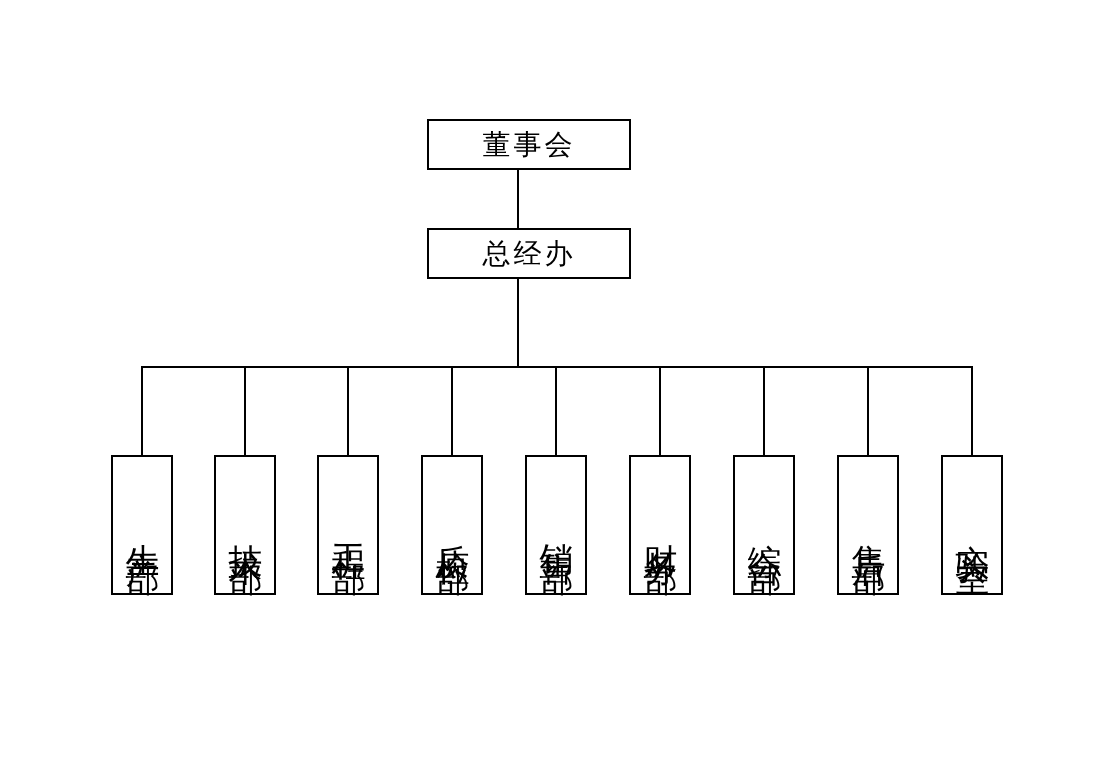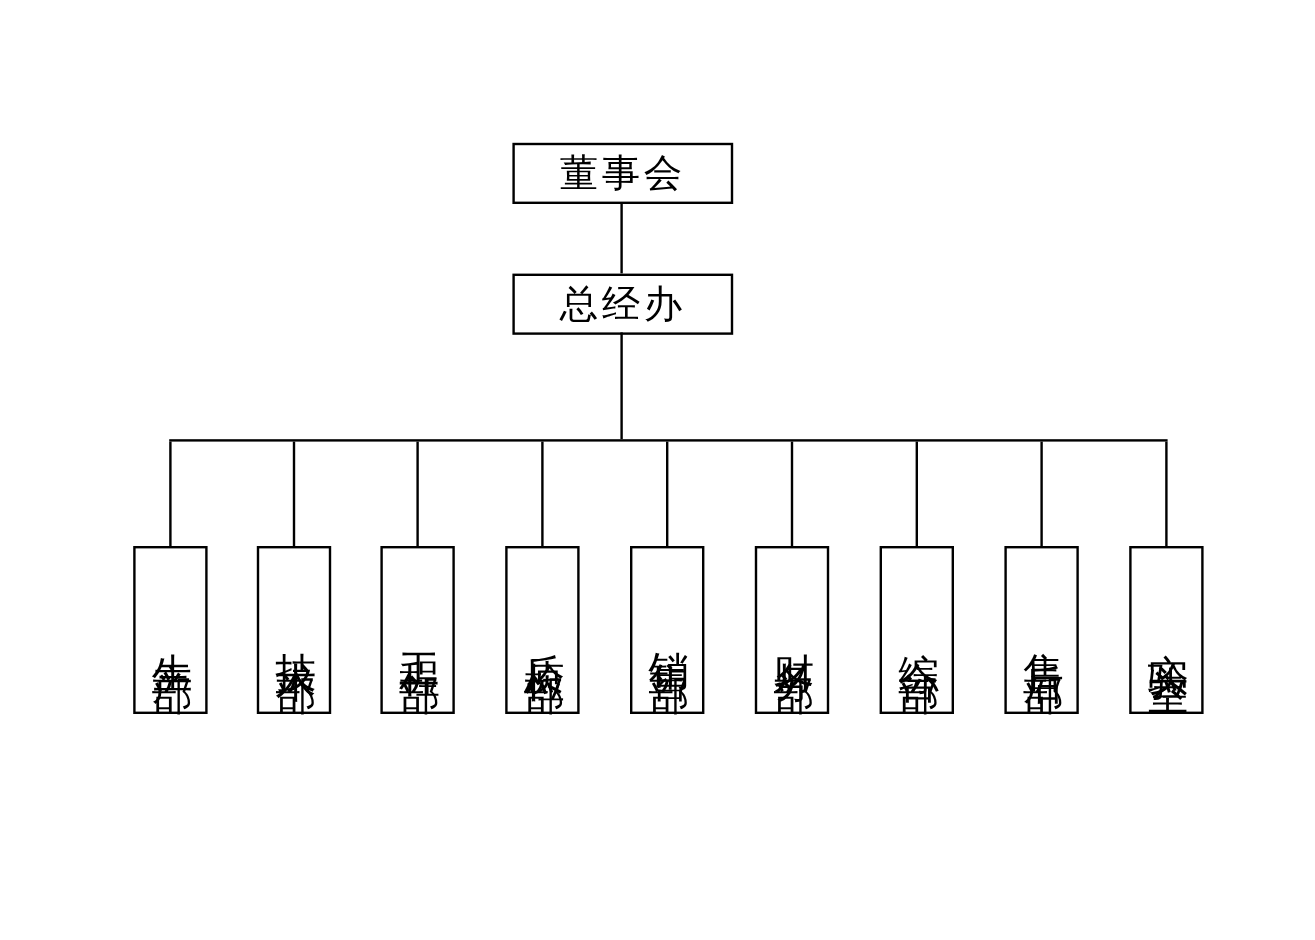--- a/index.html
+++ b/index.html
@@ -17,23 +17,23 @@
     box-sizing: border-box;
     border: 2px solid #000000;
     background: #ffffff;
     display: flex;
     align-items: center;
     justify-content: center;
     text-align: center;
   }
   .top-node {
     left: 427px;
-    width: 184px;
+    width: 204px;
     height: 51px;
-    font-size: 32px;
+    font-size: 28px;
     letter-spacing: 3px;
   }
   #box-board { top: 119px; }
   #box-gm    { top: 228px; align-items: center; }
   .dept {
     top: 455px;
     width: 62px;
     height: 140px;
     font-size: 34px;
   }

